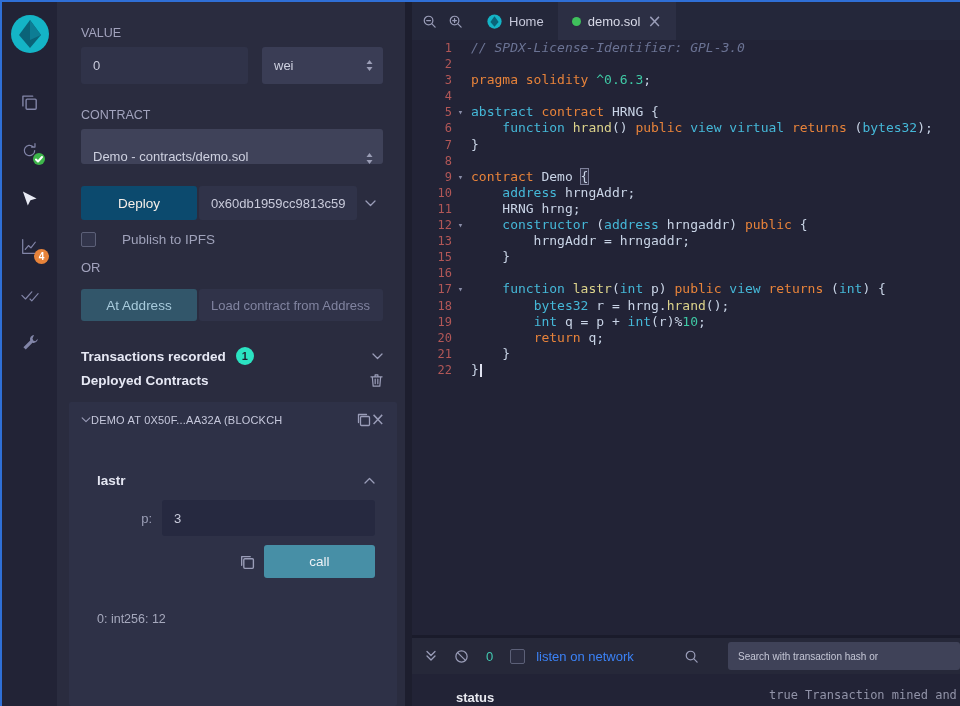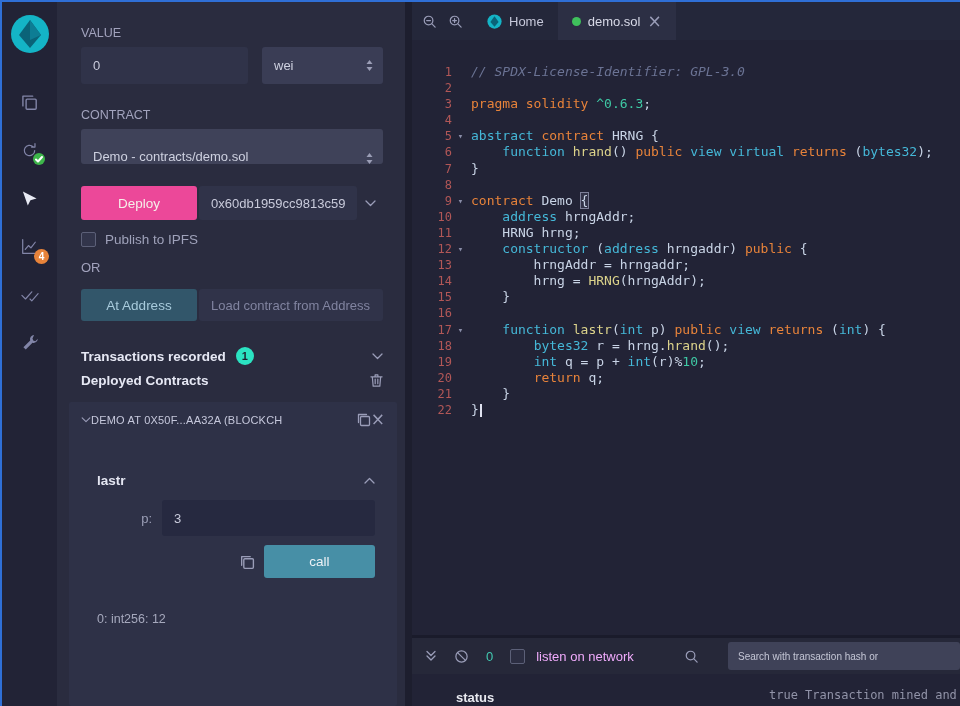--- a/index.html
+++ b/index.html
@@ -33,24 +33,24 @@
        font-family:"Liberation Sans",sans-serif;border-radius:3px;}
   .value-row{margin-top:7px;height:37px;gap:14px;}
   .value-row .txt{width:167px;height:37px;}
   .select{background:#3a3d55;border-radius:3px;display:flex;align-items:center;justify-content:space-between;
           padding:0 10px 0 12px;font-size:13px;color:#ced1e0;cursor:pointer;}
   .select .stepper{color:#9b9eb6;}
   .select.wei{flex:1;height:37px;}
   .select.contract{margin-top:7px;height:35px;background:#3f4259;align-items:flex-end;}
   .deploy-row{margin-top:22px;height:34px;}
   .btn{border:none;border-radius:3px;font-family:"Liberation Sans",sans-serif;cursor:pointer;}
-  .btn.deploy{width:116px;height:34px;background:#ec4899;color:#f6efe9;font-size:13.5px;}
+  .btn.deploy{width:116px;height:34px;background:#0c4a6e;color:#f6efe9;font-size:13.5px;}
   .deploy-row .txt{flex:1;height:34px;margin-left:2px;border-radius:3px;min-width:0;}
   .deploy-row .chev{width:26px;display:flex;justify-content:center;}
-  .publish-row{margin-top:12px;gap:9px;}
+  .publish-row{margin-top:12px;gap:26px;}
   .checkbox{width:15px;height:15px;background:#32354b;border:1px solid #5c6078;border-radius:2px;cursor:pointer;flex-shrink:0;}
   .publish-row span{font-size:13.5px;color:#9fa2ba;}
   .or{margin-top:13px;font-size:13px;color:#a2a3bd;}
   .ataddr-row{margin-top:14px;height:32px;}
   .btn.ataddr{width:116px;height:32px;background:#32566a;color:#a8cbdc;font-size:13.5px;}
   .ataddr-row .txt{flex:1;height:32px;margin-left:2px;min-width:0;}
   .ataddr-row .txt::placeholder{color:#8184a0;}
   .txrec-row{margin-top:26px;}
   .bold-line{font-size:13.5px;font-weight:bold;color:#e6e8f4;}
   .count-badge{margin-left:10px;width:18px;height:18px;border-radius:50%;background:#2be3c2;color:#1e2030;
@@ -70,21 +70,21 @@
   .param-row .txt{flex:1;height:36px;background:#262940;}
   .call-row{margin-top:9px;padding-right:22px;display:flex;align-items:center;justify-content:flex-end;gap:9px;}
   .btn.call{width:111px;height:33px;background:#478fa6;color:#eef2f6;font-size:13.5px;}
   .output-line{margin-top:34px;padding-left:28px;font-size:12.5px;color:#a6a9bd;}
   .chev-up svg{transform:rotate(180deg);}
 
   
   .divider{width:7px;background:#1d1e2e;flex-shrink:0;}
 
   
-  .main{flex:1;display:flex;flex-direction:column;min-width:0;gap:24px;}
+  .main{flex:1;display:flex;flex-direction:column;min-width:0;}
   .tabbar{height:38px;background:#24273a;display:flex;align-items:stretch;flex-shrink:0;}
   .zoom-icons{display:flex;align-items:center;gap:11px;padding:0 10px;color:#c2c4d6;}
   .tab{display:flex;align-items:center;gap:7px;padding:0 14px;font-size:13px;color:#c6c8da;cursor:pointer;}
   .tab.active{background:#2c2f44;color:#d8dae8;}
   .sol-dot{width:9px;height:9px;border-radius:50%;background:#3fc15c;}
 
   .editor{flex:1;background:#222336;overflow:hidden;position:relative;}
   .code-line{display:flex;height:16.1px;line-height:16.1px;font-family:"DejaVu Sans Mono",monospace;
              font-size:13px;white-space:pre;}
   .ln{width:40px;text-align:right;color:#b25757;font-size:12px;flex-shrink:0;
@@ -97,21 +97,21 @@
   .tk-y{color:#dcd38b;}
   .tk-g{color:#3fc9a5;}
   .tk-p{color:#c9d4e6;}
   .tk-b{color:#c9d4e6;outline:1px solid #7d8099;background:rgba(125,128,153,.18);}
   .cursor{display:inline-block;width:2px;height:13px;background:#e0e2f0;vertical-align:middle;margin-left:1px;}
 
   
   .terminal{flex-shrink:0;border-top:3px solid #1a1b2b;}
   .term-toolbar{height:36px;background:#262839;display:flex;align-items:center;gap:17px;padding-left:13px;}
   .term-count{color:#42c8b0;font-size:13px;}
-  .term-listen{font-size:13px;color:#f0abfc;margin-left:-6px;}
+  .term-listen{font-size:13px;color:#3b82f6;margin-left:-6px;}
   .term-toolbar .checkbox{background:#2c2e42;}
   .term-search{margin-left:auto;}
   .term-input{width:232px;height:28px;background:#3f4258;border:none;outline:none;border-radius:3px;
               color:#d2d4e0;font-size:10px;padding:0 10px;margin-left:12px;font-family:"Liberation Sans",sans-serif;}
   .term-input::placeholder{color:#c5c7d6;}
   .term-content{height:32px;background:#222336;position:relative;padding:14px 0 0 44px;}
   .status-key{font-size:13px;font-weight:bold;color:#e8e9f0;}
   .status-val{position:absolute;left:357px;top:14px;font-size:12px;color:#9193a8;
               font-family:"DejaVu Sans Mono",monospace;white-space:nowrap;}
 </style>
@@ -326,21 +326,20 @@
           <div class="code-line"><span class="ln">4</span><span class="fold"></span><span class="code-text"></span></div>
           <div class="code-line"><span class="ln">5</span><span class="fold">▾</span><span class="code-text"><span class="tk-k">abstract</span><span class="tk-p"> </span><span class="tk-o">contract</span><span class="tk-p"> HRNG {</span></span></div>
           <div class="code-line"><span class="ln">6</span><span class="fold"></span><span class="code-text"><span class="tk-p">    </span><span class="tk-k">function</span><span class="tk-p"> </span><span class="tk-y">hrand</span><span class="tk-p">() </span><span class="tk-o">public</span><span class="tk-p"> </span><span class="tk-k">view</span><span class="tk-p"> </span><span class="tk-k">virtual</span><span class="tk-p"> </span><span class="tk-o">returns</span><span class="tk-p"> (</span><span class="tk-k">bytes32</span><span class="tk-p">);</span></span></div>
           <div class="code-line"><span class="ln">7</span><span class="fold"></span><span class="code-text"><span class="tk-p">}</span></span></div>
           <div class="code-line"><span class="ln">8</span><span class="fold"></span><span class="code-text"></span></div>
           <div class="code-line"><span class="ln">9</span><span class="fold">▾</span><span class="code-text"><span class="tk-o">contract</span><span class="tk-p"> Demo </span><span class="tk-b">{</span></span></div>
           <div class="code-line"><span class="ln">10</span><span class="fold"></span><span class="code-text"><span class="tk-p">    </span><span class="tk-k">address</span><span class="tk-p"> hrngAddr;</span></span></div>
           <div class="code-line"><span class="ln">11</span><span class="fold"></span><span class="code-text"><span class="tk-p">    HRNG hrng;</span></span></div>
           <div class="code-line"><span class="ln">12</span><span class="fold">▾</span><span class="code-text"><span class="tk-p">    </span><span class="tk-k">constructor</span><span class="tk-p"> (</span><span class="tk-k">address</span><span class="tk-p"> hrngaddr) </span><span class="tk-o">public</span><span class="tk-p"> {</span></span></div>
           <div class="code-line"><span class="ln">13</span><span class="fold"></span><span class="code-text"><span class="tk-p">        hrngAddr = hrngaddr;</span></span></div>
-          <div class="code-line"><span class="ln">14</span><span class="fold"></span><span class="code-text"><span class="tk-p">        hrng = </span><span class="tk-y">HRNG</span><span class="tk-p">(hrngAddr);</span></span></div>
           <div class="code-line"><span class="ln">15</span><span class="fold"></span><span class="code-text"><span class="tk-p">    }</span></span></div>
           <div class="code-line"><span class="ln">16</span><span class="fold"></span><span class="code-text"></span></div>
           <div class="code-line"><span class="ln">17</span><span class="fold">▾</span><span class="code-text"><span class="tk-p">    </span><span class="tk-k">function</span><span class="tk-p"> </span><span class="tk-y">lastr</span><span class="tk-p">(</span><span class="tk-k">int</span><span class="tk-p"> p) </span><span class="tk-o">public</span><span class="tk-p"> </span><span class="tk-k">view</span><span class="tk-p"> </span><span class="tk-o">returns</span><span class="tk-p"> (</span><span class="tk-k">int</span><span class="tk-p">) {</span></span></div>
           <div class="code-line"><span class="ln">18</span><span class="fold"></span><span class="code-text"><span class="tk-p">        </span><span class="tk-k">bytes32</span><span class="tk-p"> r = hrng.</span><span class="tk-y">hrand</span><span class="tk-p">();</span></span></div>
           <div class="code-line"><span class="ln">19</span><span class="fold"></span><span class="code-text"><span class="tk-p">        </span><span class="tk-k">int</span><span class="tk-p"> q = p + </span><span class="tk-k">int</span><span class="tk-p">(r)%</span><span class="tk-g">10</span><span class="tk-p">;</span></span></div>
           <div class="code-line"><span class="ln">20</span><span class="fold"></span><span class="code-text"><span class="tk-p">        </span><span class="tk-o">return</span><span class="tk-p"> q;</span></span></div>
           <div class="code-line"><span class="ln">21</span><span class="fold"></span><span class="code-text"><span class="tk-p">    }</span></span></div>
           <div class="code-line"><span class="ln">22</span><span class="fold"></span><span class="code-text"><span class="tk-p">}</span><span class="cursor"></span></span></div>
         </div>
     </div>

